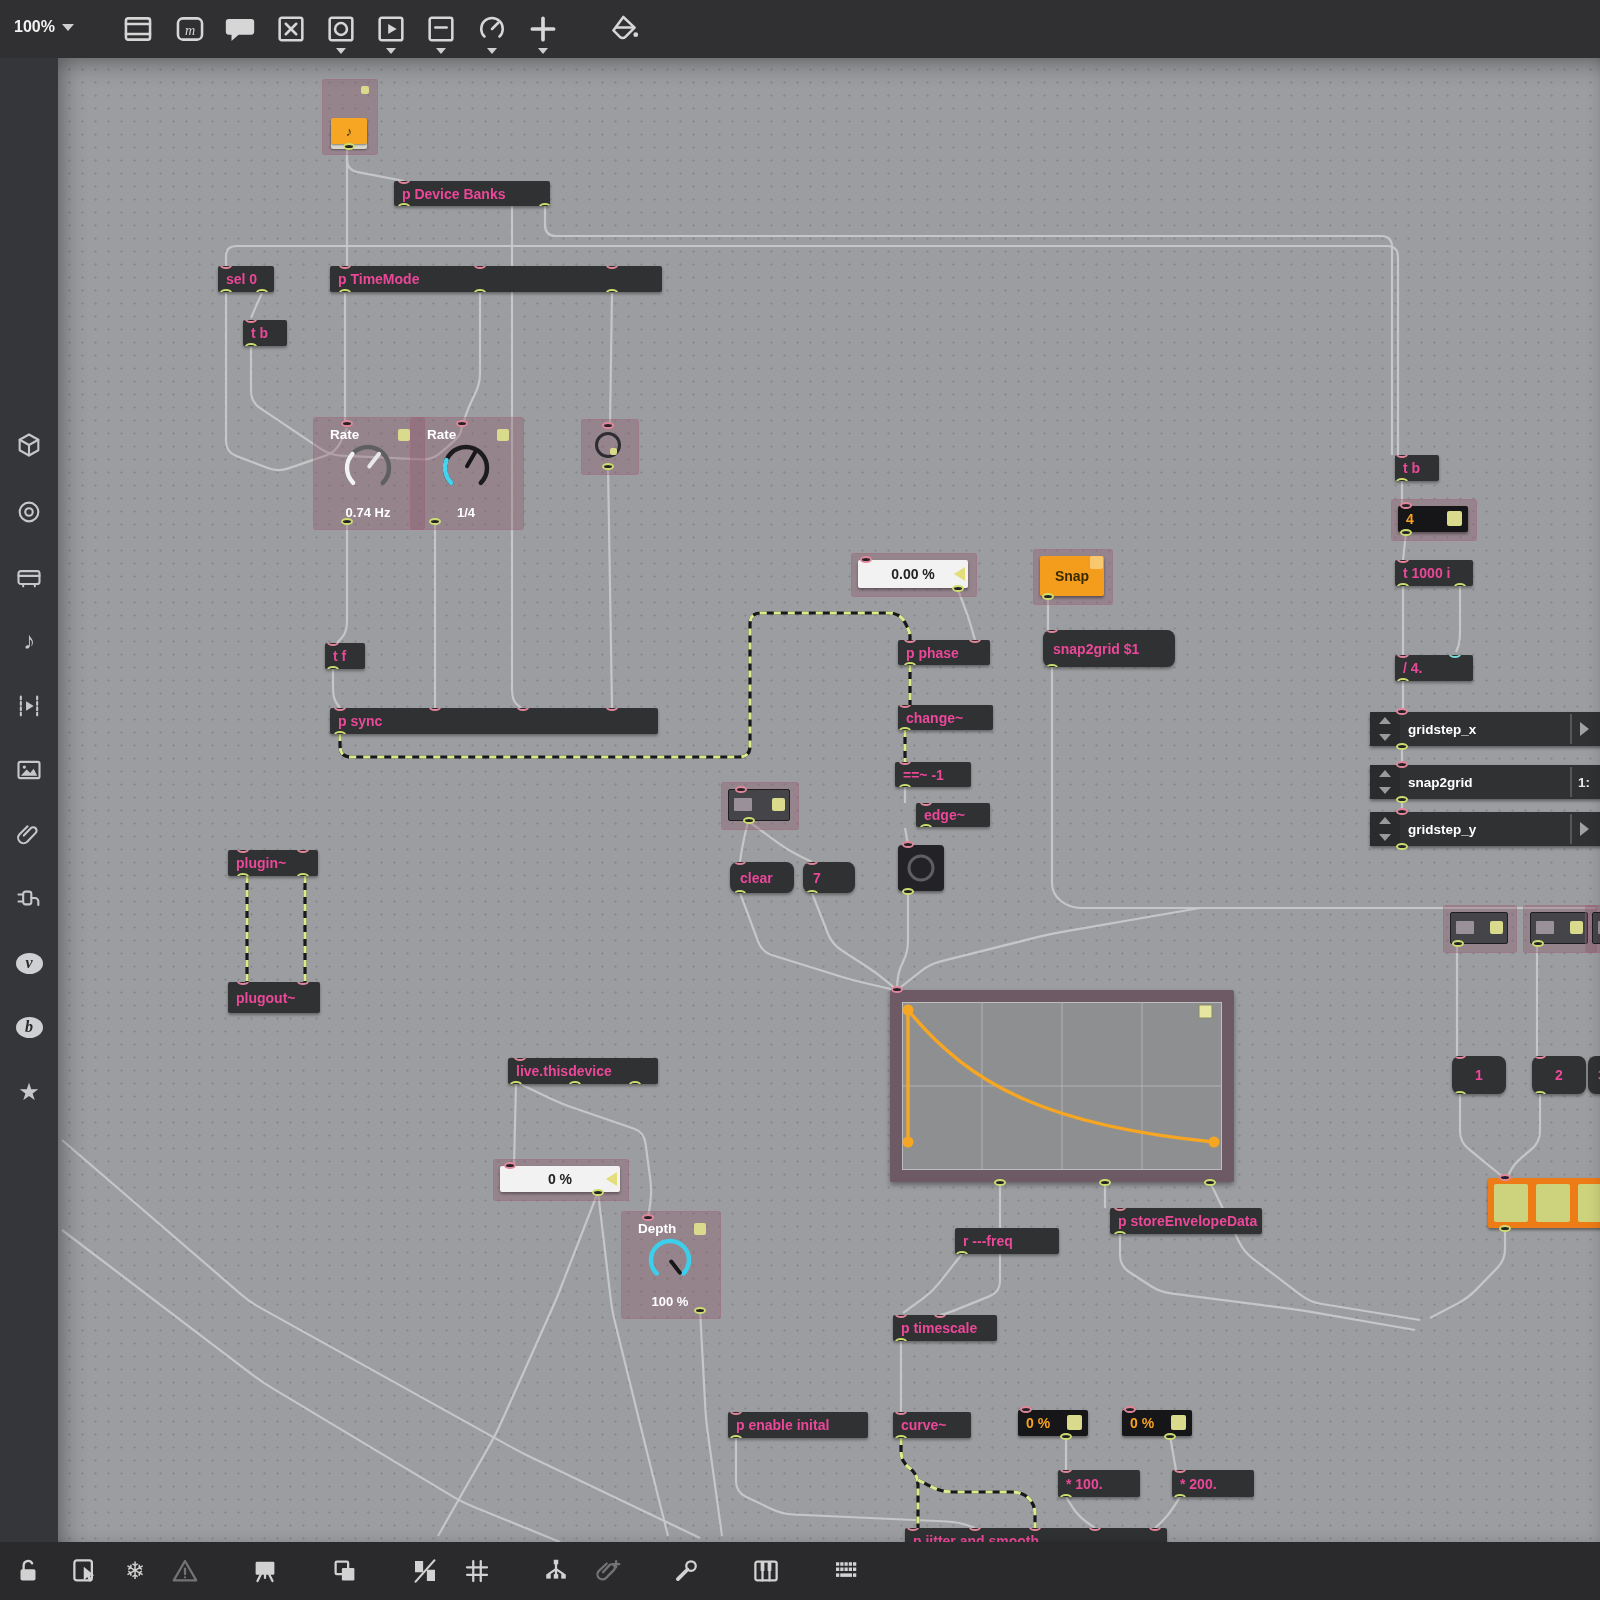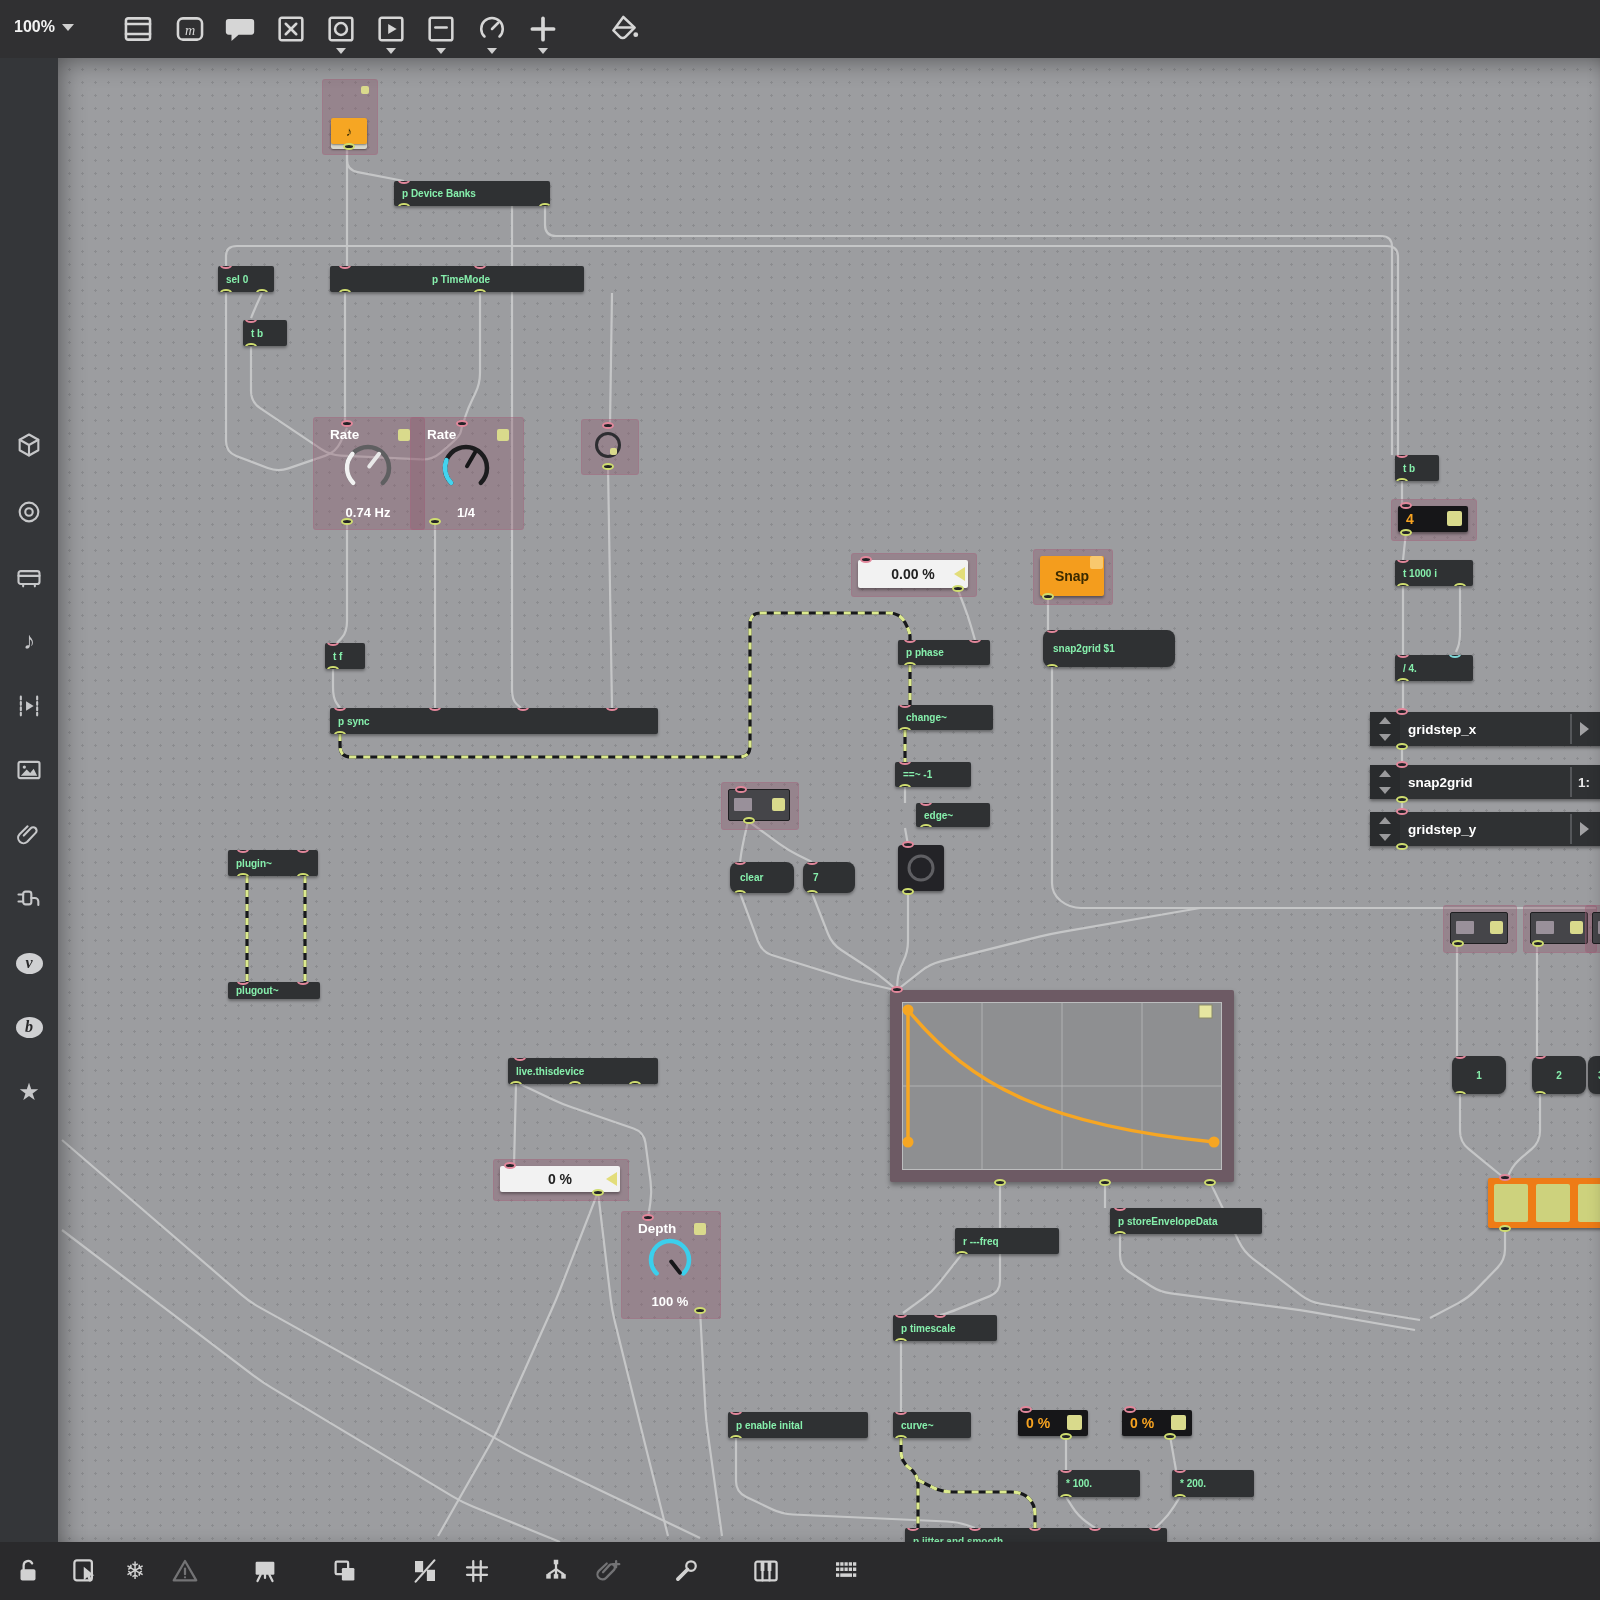--- a/index.html
+++ b/index.html
@@ -15,21 +15,21 @@
     background-size:13px 13px;background-position:5px 5px;}
   #cablesvg{position:absolute;left:-58px;top:-58px;width:1600px;height:1600px;z-index:1;}
   #vignette{position:absolute;left:0;top:0;right:0;bottom:0;pointer-events:none;z-index:9;
     box-shadow:inset 16px 16px 26px -14px rgba(0,0,0,.45), inset -6px -6px 18px -12px rgba(0,0,0,.3);}
   .tbicon{position:absolute;width:34px;height:34px;cursor:pointer;}
   .tbicon svg{width:100%;height:100%;}
   .ticaret{position:absolute;width:0;height:0;border-left:5px solid transparent;border-right:5px solid transparent;
     border-top:6px solid #cfcfcf;}
   .txticon{display:flex;align-items:center;justify-content:center;color:#c6c7c9;}
   .node{position:absolute;box-sizing:border-box;z-index:2;}
-  .obj{background:#2f3133;color:#86efac;font-weight:bold;font-size:10px;border-radius:2px;
+  .obj{background:#2f3133;color:#ec4899;font-weight:bold;font-size:14px;border-radius:2px;
     box-shadow:0 2px 3px rgba(0,0,0,.35);display:flex;align-items:center;padding-left:8px;
     white-space:nowrap;overflow:hidden;cursor:pointer;}
   .msg{border-radius:8px;padding-left:10px;}
   .ctr{justify-content:center;padding-left:0;}
   .selback{position:absolute;background:rgba(140,82,104,.33);border:1px solid rgba(175,98,128,.3);
     border-radius:3px;z-index:2;}
   .port{position:absolute;width:12px;height:7px;border-radius:50%;background:#232327;box-sizing:border-box;z-index:3;}
   .numwhite{background:#f2f2f2;color:#222;font-weight:bold;font-size:14px;border-radius:2px;
     display:flex;align-items:center;justify-content:center;box-shadow:0 2px 3px rgba(0,0,0,.35);cursor:pointer;}
   .ywedge{position:absolute;right:3px;top:50%;margin-top:-7px;width:0;height:0;
@@ -242,21 +242,21 @@
         <div class="port" style="left: 4px; border: 2px solid rgb(226, 135, 155); top: -4px;"></div>
         <div class="port" style="left: 4px; border: 2px solid rgb(207, 221, 112); bottom: -4px;"></div>
         <div class="port" style="left: 145px; border: 2px solid rgb(207, 221, 112); bottom: -4px;"></div>
       </div>
       <div class="node obj" style="left: 160px; top: 208px; width: 56px; height: 26px;">
         <span>sel 0</span>
         <div class="port" style="left: 2px; border: 2px solid rgb(226, 135, 155); top: -4px;"></div>
         <div class="port" style="left: 2px; border: 2px solid rgb(207, 221, 112); bottom: -4px;"></div>
         <div class="port" style="left: 38px; border: 2px solid rgb(207, 221, 112); bottom: -4px;"></div>
       </div>
-      <div class="node obj" style="left: 272px; top: 208px; width: 254px; height: 26px; justify-content: center;">
+      <div class="node obj" style="left: 272px; top: 208px; width: 332px; height: 26px;">
         <span>p TimeMode</span>
         <div class="port" style="left: 9px; border: 2px solid rgb(226, 135, 155); top: -4px;"></div>
         <div class="port" style="left: 144px; border: 2px solid rgb(226, 135, 155); top: -4px;"></div>
         <div class="port" style="left: 276px; border: 2px solid rgb(226, 135, 155); top: -4px;"></div>
         <div class="port" style="left: 9px; border: 2px solid rgb(207, 221, 112); bottom: -4px;"></div>
         <div class="port" style="left: 144px; border: 2px solid rgb(207, 221, 112); bottom: -4px;"></div>
         <div class="port" style="left: 276px; border: 2px solid rgb(207, 221, 112); bottom: -4px;"></div>
       </div>
       <div class="node obj" style="left: 185px; top: 262px; width: 44px; height: 26px;">
         <span>t b</span>
@@ -535,21 +535,21 @@
         <div class="port" style="left: 184px; border: 2px solid rgb(226, 135, 155); top: -4px;"></div>
         <div class="port" style="left: 244px; border: 2px solid rgb(226, 135, 155); top: -4px;"></div>
       </div>
       <div class="node obj" style="left: 170px; top: 792px; width: 90px; height: 26px;">
         <span>plugin~</span>
         <div class="port" style="left: 9px; border: 2px solid rgb(226, 135, 155); top: -4px;"></div>
         <div class="port" style="left: 69px; border: 2px solid rgb(226, 135, 155); top: -4px;"></div>
         <div class="port" style="left: 9px; border: 2px solid rgb(207, 221, 112); bottom: -4px;"></div>
         <div class="port" style="left: 69px; border: 2px solid rgb(207, 221, 112); bottom: -4px;"></div>
       </div>
-      <div class="node obj" style="left: 170px; top: 924px; width: 92px; height: 17px;">
+      <div class="node obj" style="left: 170px; top: 924px; width: 92px; height: 31px;">
         <span>plugout~</span>
         <div class="port" style="left: 9px; border: 2px solid rgb(226, 135, 155); top: -4px;"></div>
         <div class="port" style="left: 69px; border: 2px solid rgb(226, 135, 155); top: -4px;"></div>
       </div>
       <div class="node obj" style="left: 450px; top: 1000px; width: 150px; height: 26px;">
         <span>live.thisdevice</span>
         <div class="port" style="left: 6px; border: 2px solid rgb(226, 135, 155); top: -4px;"></div>
         <div class="port" style="left: 2px; border: 2px solid rgb(207, 221, 112); bottom: -4px;"></div>
         <div class="port" style="left: 61px; border: 2px solid rgb(207, 221, 112); bottom: -4px;"></div>
         <div class="port" style="left: 121px; border: 2px solid rgb(207, 221, 112); bottom: -4px;"></div>

